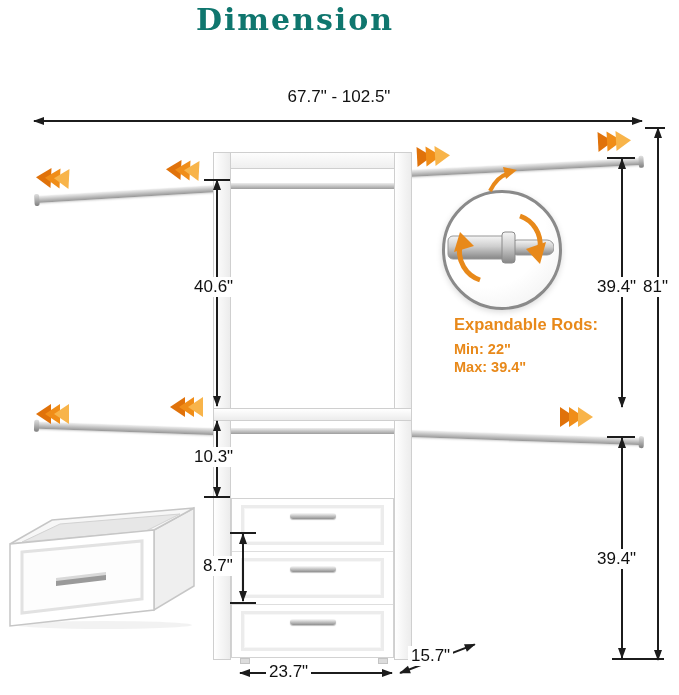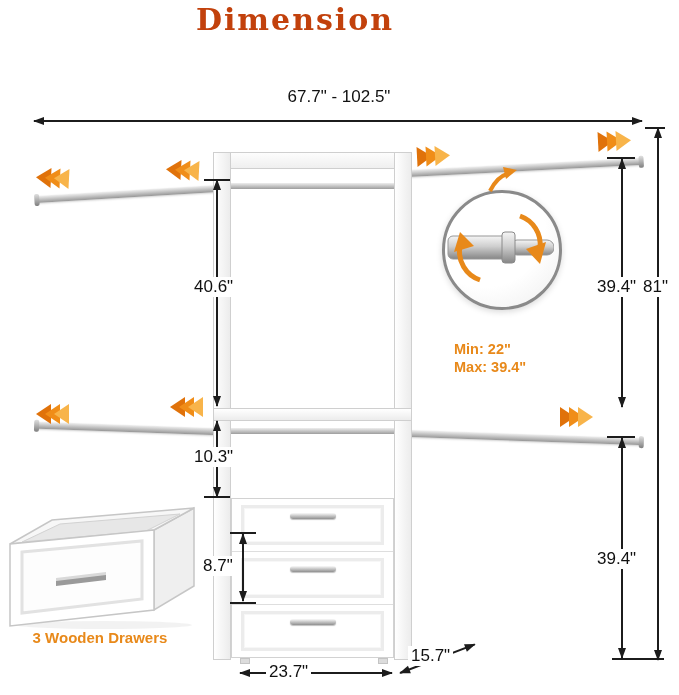--- a/index.html
+++ b/index.html
@@ -2,21 +2,21 @@
 <html><head>
 <meta charset="utf-8">
 <style>
   html,body{margin:0;padding:0;background:#fff;}
   .canvas{position:relative;width:679px;height:695px;background:#fff;overflow:hidden;
           font-family:"Liberation Sans", sans-serif;color:#111;}
 
   
   .title{position:absolute;left:150px;top:2px;width:290px;text-align:center;
          font-family:"DejaVu Serif","Liberation Serif",serif;font-weight:700;
-         font-size:30px;letter-spacing:2px;color:#c2410c;z-index:9;}
+         font-size:30px;letter-spacing:2px;color:#0f766e;z-index:9;}
   .range{position:absolute;left:189px;top:87px;width:300px;text-align:center;font-size:17px;z-index:9;}
   .note{position:absolute;left:189px;top:126px;width:300px;text-align:center;font-size:15px;color:#1d1d1d;z-index:9;}
   .dlabel{position:absolute;font-size:17px;color:#101010;background:#fff;padding:0 3px;white-space:nowrap;z-index:8;}
   .inset-head{position:absolute;left:454px;top:315px;font-size:16.5px;font-weight:700;color:#E8891A;z-index:9;}
   .inset-min{position:absolute;left:454px;top:341px;font-size:14.5px;font-weight:600;color:#E8891A;z-index:9;}
   .inset-max{position:absolute;left:454px;top:359px;font-size:14.5px;font-weight:600;color:#E8891A;z-index:9;}
   .drawer-callout{position:absolute;left:8px;top:629px;width:184px;text-align:center;
          font-size:15px;font-weight:700;color:#E8891A;z-index:9;}
 
   
@@ -204,28 +204,28 @@
       </defs>
       <rect x="2" y="42" width="62" height="23" rx="5" fill="url(#tubeg)" stroke="#979797"></rect>
       <rect x="64" y="46" width="44" height="15" rx="7" fill="url(#tubeg)" stroke="#979797"></rect>
       <rect x="56" y="38" width="13" height="31" rx="3" fill="url(#tubeg)" stroke="#8a8a8a"></rect>
       <path d="M34 86 A 30 30 0 0 1 14 52" fill="none" stroke="#E8891A" stroke-width="5"></path>
       <polygon points="8,58 14,38 28,52" fill="#E8891A"></polygon>
       <path d="M74 22 A 30 30 0 0 1 94 54" fill="none" stroke="#E8891A" stroke-width="5"></path>
       <polygon points="100,48 94,70 80,55" fill="#E8891A"></polygon>
     </svg>
   </div>
+  <div class="inset-head">Expandable Rods:</div>
   <div class="inset-min">Min: 22"</div>
   <div class="inset-max">Max: 39.4"</div>
 
   <svg class="drawer-illo" viewBox="0 0 200 132">
     <ellipse cx="100" cy="127" rx="88" ry="4" fill="rgba(0,0,0,0.05)"></ellipse>
     <polygon points="150,32 190,10 190,88 150,112" fill="#efefef" stroke="#c6c6c6" stroke-width="1.5"></polygon>
     <polygon points="6,46 150,32 190,10 48,22" fill="#f7f7f7" stroke="#c6c6c6" stroke-width="1.5"></polygon>
     <polygon points="18,44 142,33 176,16 56,26" fill="#e7e7e7" stroke="#d2d2d2" stroke-width="1"></polygon>
     <polygon points="6,46 150,32 150,112 6,128" fill="#ffffff" stroke="#c6c6c6" stroke-width="1.5"></polygon>
     <polygon points="18,54 138,43 138,101 18,115" fill="#fdfdfd" stroke="#e2e2e2" stroke-width="3"></polygon>
     <polygon points="52,82 102,76 102,82 52,88" fill="#9a9a9a"></polygon>
     <polygon points="52,80 102,74 102,77 52,83" fill="#d9d9d9"></polygon>
   </svg>
-  <div class="drawer-callout">3 Wooden Drawers</div>
 
 </div>
 
 </body></html>

